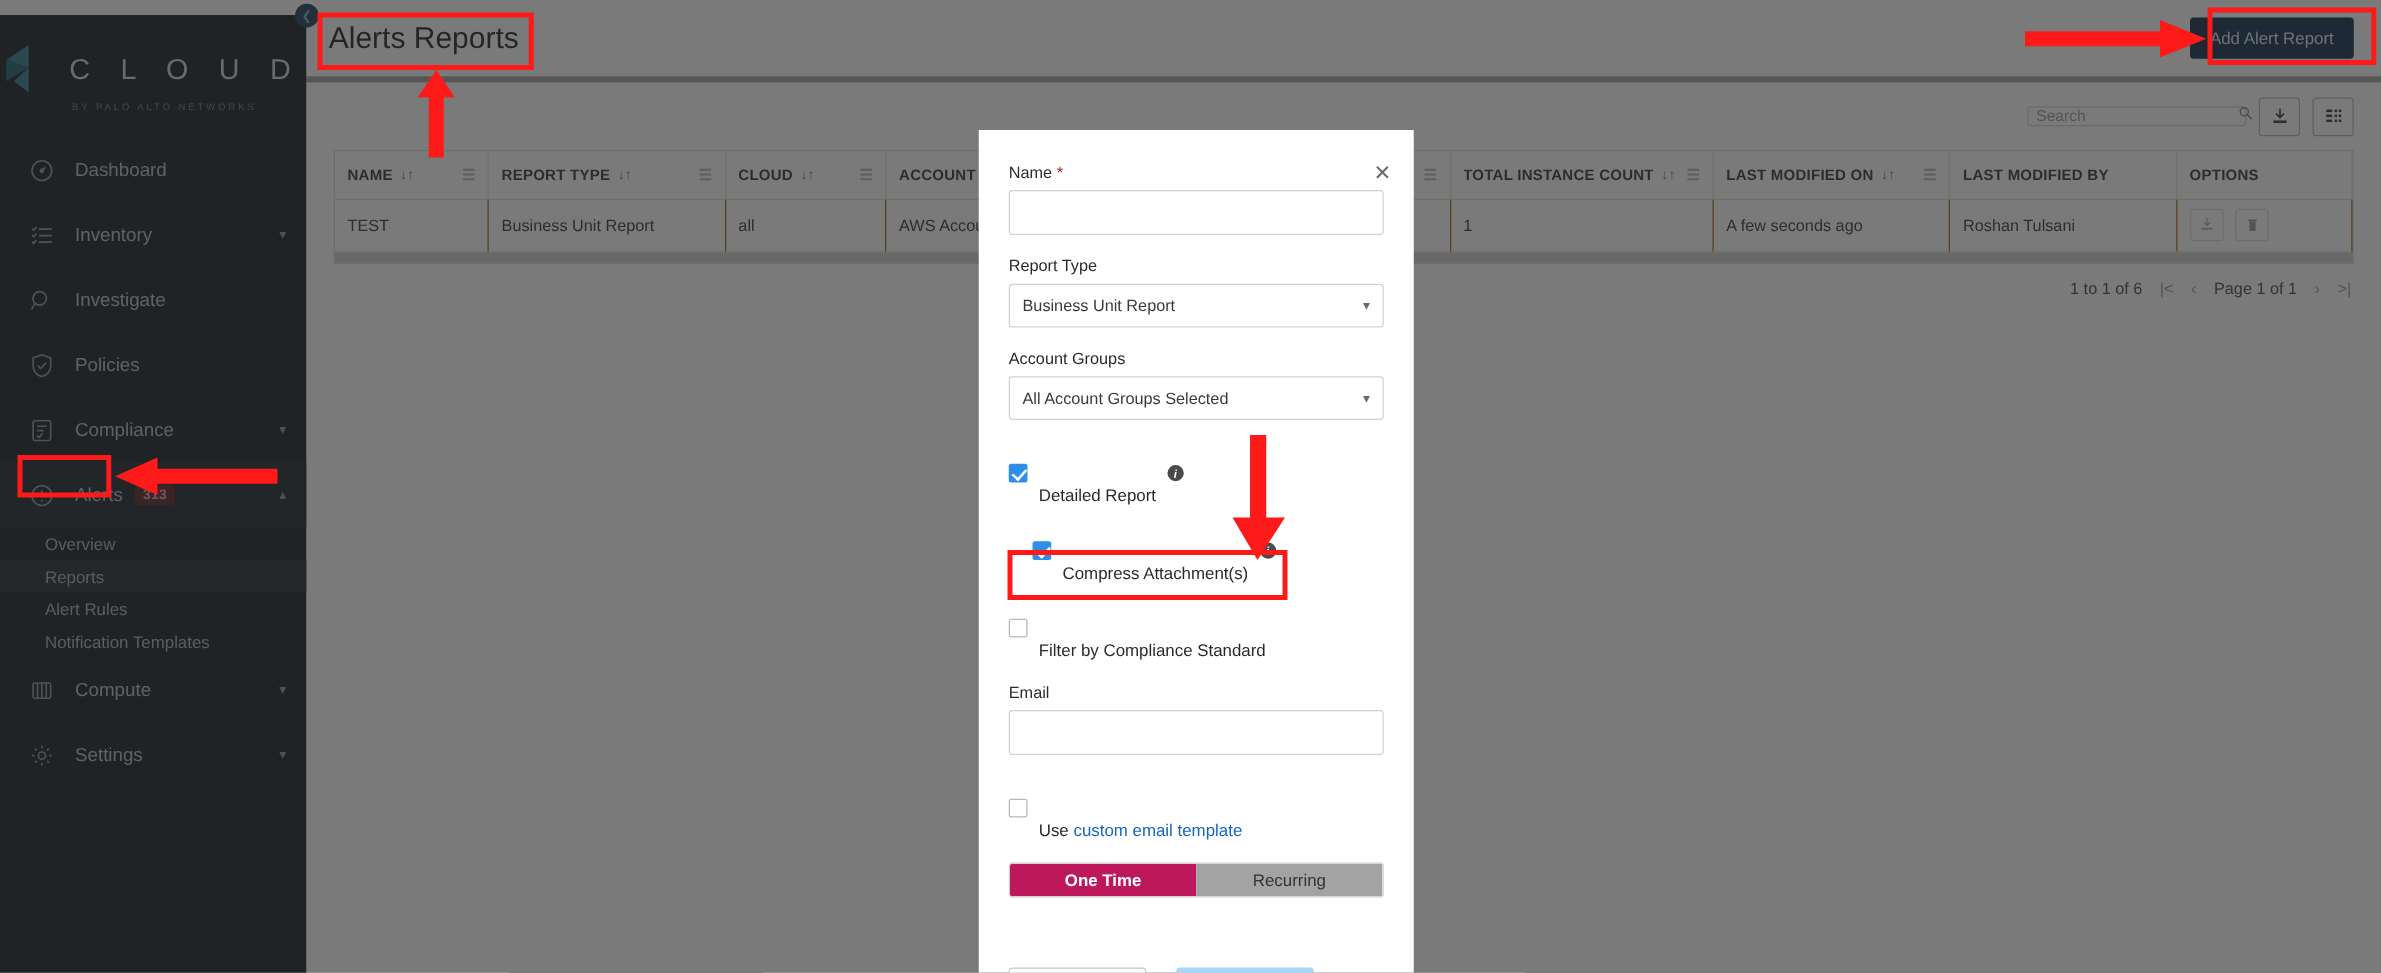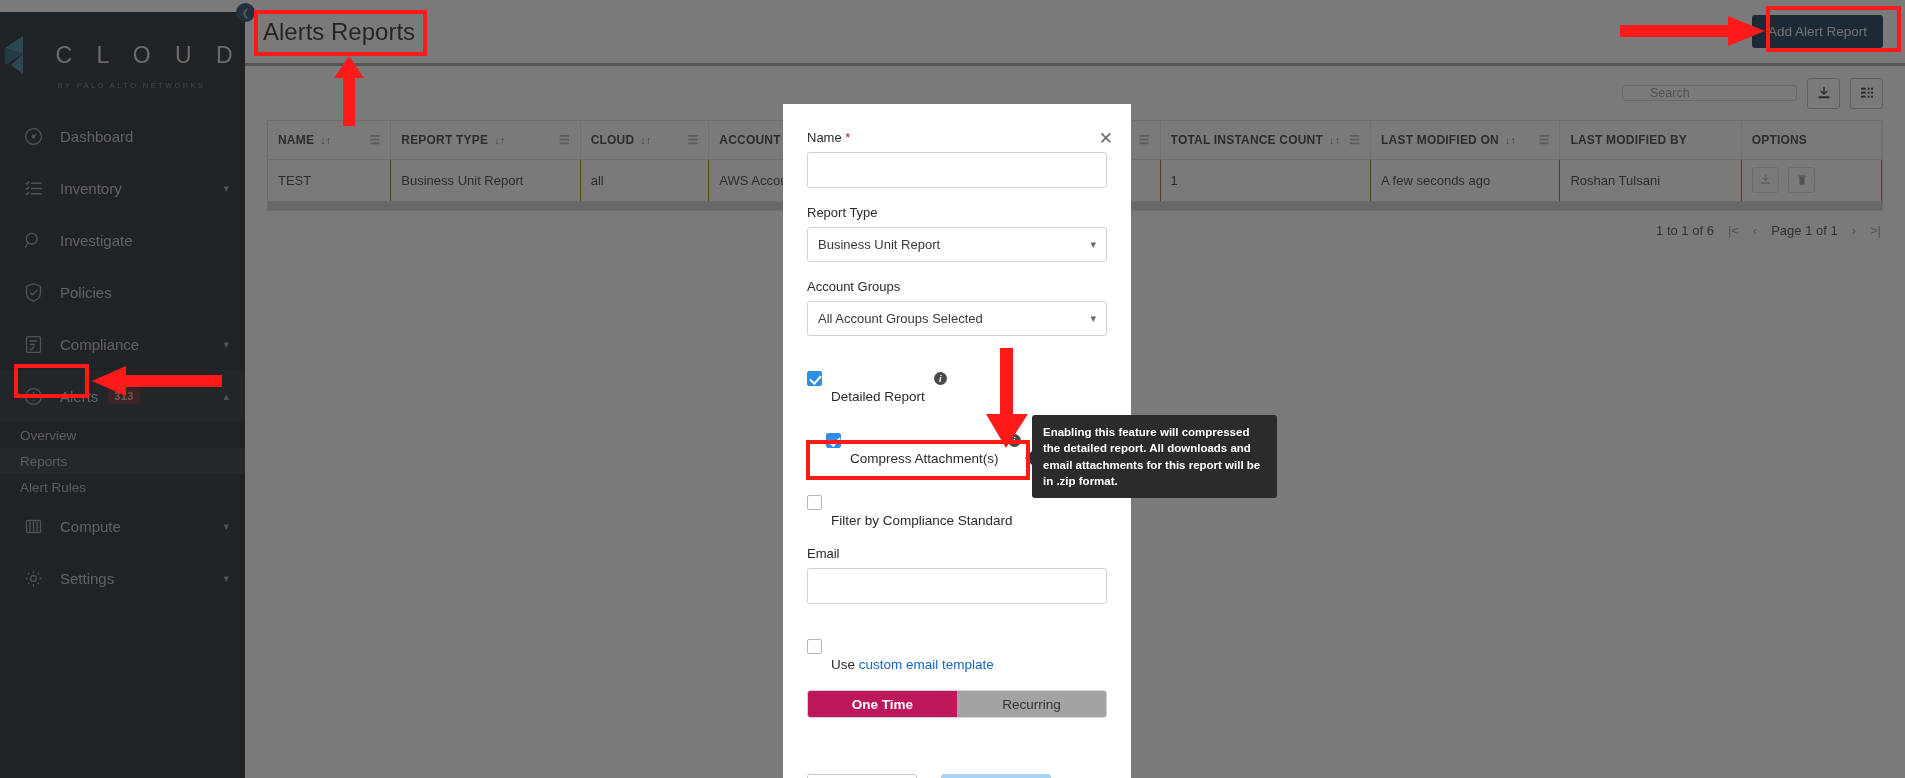--- a/index.html
+++ b/index.html
@@ -32,52 +32,52 @@
     justify-content: center; margin-right: 12px; flex: none; }
   .nav-item .lbl { flex: 1; }
   .nav-item.expanded { background: #1a232c; }
   .chev { font-size: 11px; color: #8d949b; line-height: 1; }
   .badge {
     display: inline-block; background: #5c1c22; color: #e7a3a8; font-size: 11px;
     border-radius: 3px; padding: 2px 6px; margin-left: 10px; font-weight: 600;
     letter-spacing: .3px;
   }
   .sub-item {
-    display: flex; align-items: center; height: 26px; padding-left: 20px;
+    display: flex; align-items: center; height: 26px; padding-left: 36px;
     color: #aab1b8; font-size: 13.5px; cursor: pointer;
   }
   .sub-item.active { background: #1e2831; }
 
   
   .collapse-btn {
     position: absolute; left: 236px; top: 3px; width: 19px; height: 19px;
     border-radius: 50%; background: #1b3a57; color: #7fa8c9; font-size: 10px;
     display: flex; align-items: center; justify-content: center; z-index: 40;
     cursor: pointer;
   }
 
   
   .main { position: absolute; left: 245px; top: 0; right: 0; bottom: 0;
     background: #fff; }
   .page-header {
     height: 66px; display: flex; align-items: center; padding: 0 22px 0 18px;
-    border-bottom: 3px solid #a3a3a3; position: relative;
+    border-bottom: 5px solid #a3a3a3; position: relative;
   }
   .page-title { font-size: 24px; color: #1f1f1f; font-weight: 400; }
   .btn-primary {
     margin-left: auto; background: #0b2d4d; color: #dfe6ec; border: none;
     font-size: 13.5px; padding: 9px 16px; border-radius: 3px; cursor: pointer;
     font-family: "Liberation Sans", sans-serif;
   }
 
   .toolbar { height: 54px; display: flex; align-items: center;
     justify-content: flex-end; padding: 0 22px; gap: 10px; }
   .search-box {
     width: 175px; height: 16px; border: 1px solid #d4d4d4; border-radius: 3px;
-    display: flex; align-items: center; padding: 0 27px; background: #fff;
+    display: flex; align-items: center; padding: 0 6px; background: #fff;
   }
   .search-box input {
     border: none; outline: none; flex: 1; font-size: 12.5px; color: #555;
     background: transparent; font-family: "Liberation Sans", sans-serif;
   }
   .search-box input::placeholder { color: #9a9a9a; }
   .icon-btn {
     width: 33px; height: 31px; border: 1px solid #b8b8b8; border-radius: 3px;
     background: #fff; display: flex; align-items: center; justify-content: center;
     cursor: pointer;
@@ -287,20 +287,23 @@
     </div>
 
     <div class="sub-item">
       <span>Overview</span>
     </div>
     <div class="sub-item active">
       <span>Reports</span>
     </div>
     <div class="sub-item">
       <span>Alert Rules</span>
+    </div>
+    <div class="sub-item">
+      <span>Notification Templates</span>
     </div>
 
     <div class="nav-item">
       <span class="ico">
         <svg width="21" height="21" viewBox="0 0 24 24" stroke="#8e969e" stroke-width="1.5" fill="none">
           <rect x="4" y="5" width="16" height="14" rx="1.5"></rect>
             <path d="M8 5v14M12 5v14M16 5v14"></path>
         </svg>
       </span>
       <span class="lbl">Compute</span>
@@ -537,21 +540,20 @@
       <div class="seg active">One Time</div>
       <div class="seg">Recurring</div>
     </div>
 
     <div class="modal-actions">
       <button class="btn-cancel">Cancel</button>
       <button class="btn-save">Save</button>
     </div>
   </div>
 
-  <div class="tooltip">Enabling this feature will compressed the detailed report. All downloads and email attachments for this report will be in .zip format.</div>
 
   <div class="anno anno-box" style="left:254px; top:10px; width:173px; height:46px;"></div>
 
   <div class="anno anno-box" style="left:1766px; top:6px; width:135px; height:46px;"></div>
 
   <div class="anno anno-box" style="left:14px; top:364px; width:75px; height:34px;"></div>
 
   <div class="anno anno-box" style="left:806px; top:440px; width:224px; height:40px;"></div>
 
   <svg class="anno-arrow" style="left:330px; top:56px;" width="40" height="70">

